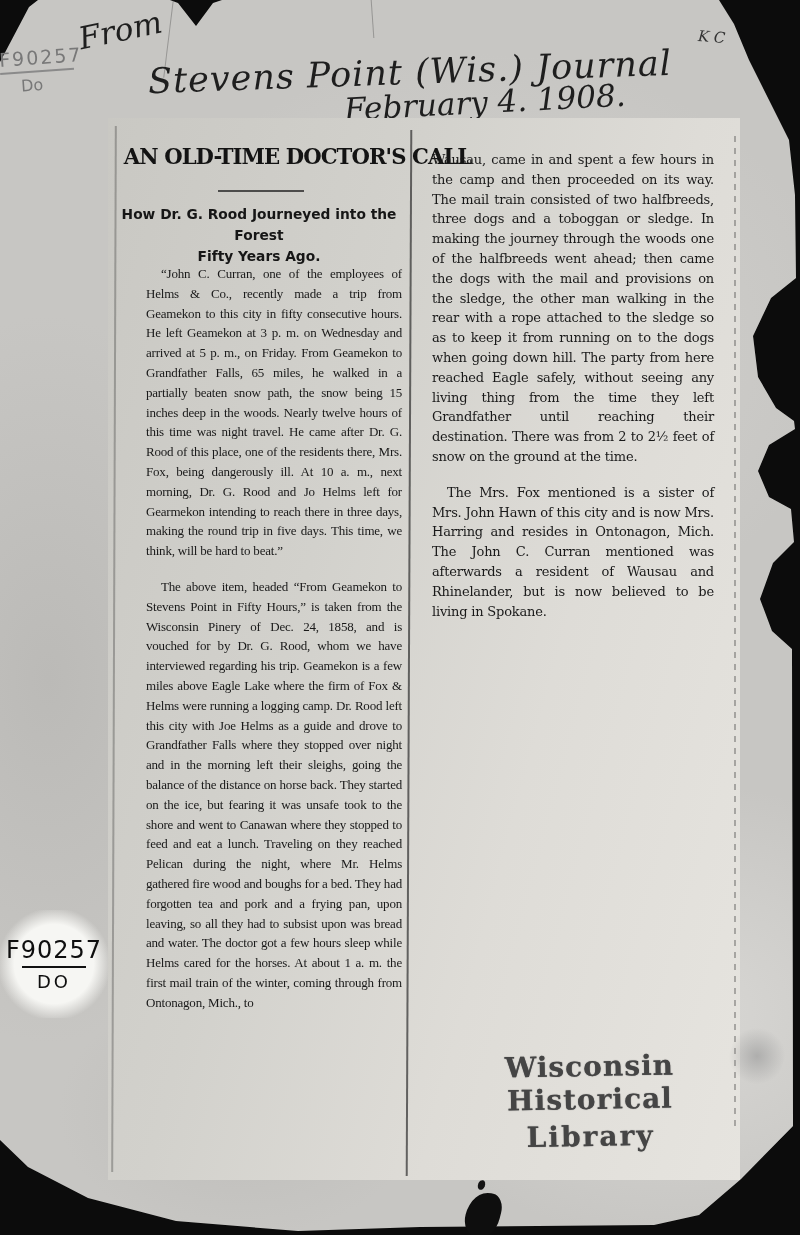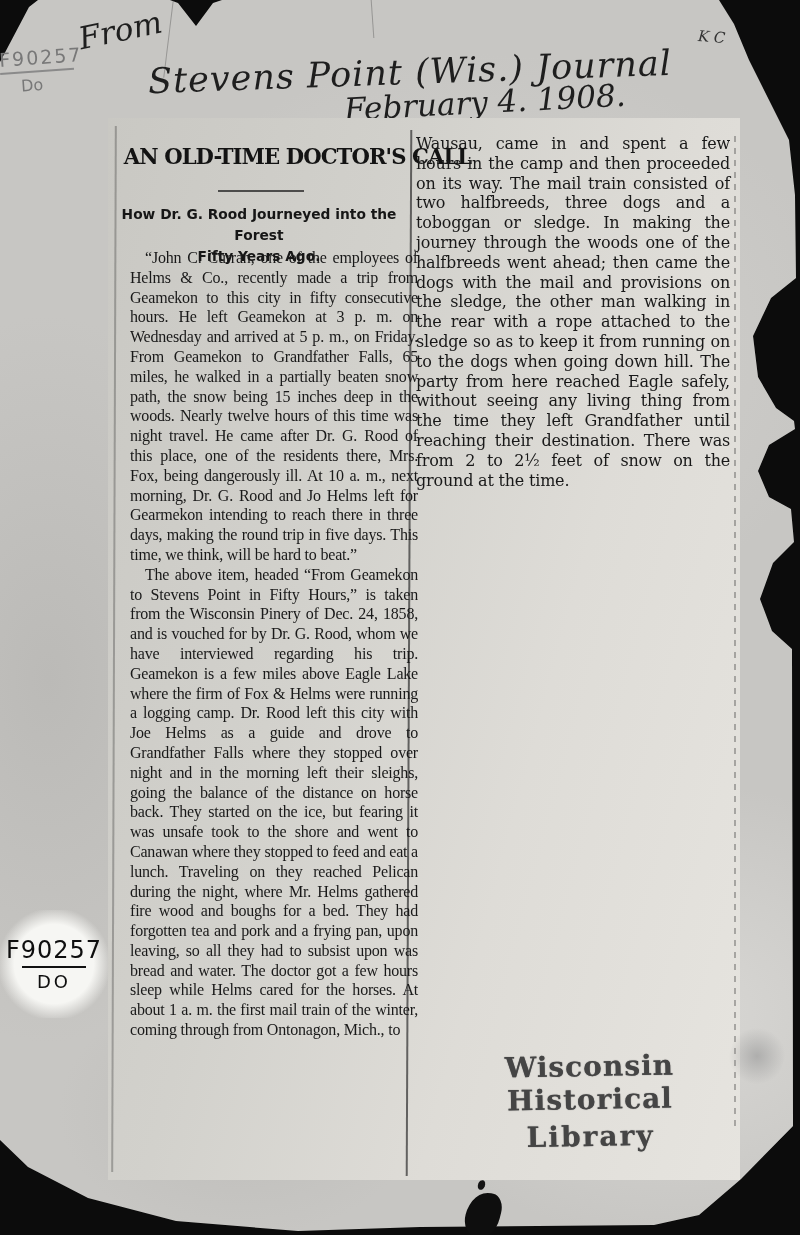--- a/index.html
+++ b/index.html
@@ -59,22 +59,22 @@
     color:#131313; transform:scaleX(.92); transform-origin:center;
   }
   .headline-divider { position:absolute; left:110px; top:72px; width:86px;
     border-top:2px solid #2c2c2c; opacity:.8; }
   .subhead {
     position:absolute; left:6px; top:86px; width:290px; text-align:center;
     font-family:"DejaVu Sans", sans-serif; font-weight:bold; font-size:14.5px;
     line-height:21px; color:#161616; transform:scaleX(.95); transform-origin:center;
   }
   .col { position:absolute; color:#191919; }
-  .col p { margin:0; text-align:justify; text-indent:15px;
-           font-size:16px; line-height:19.8px; letter-spacing:-0.2px; hyphens:auto; }
+  .col p { margin:16px; text-align:justify; text-indent:15px;
+           font-size:13px; line-height:19.8px; letter-spacing:-0.2px; hyphens:auto; }
   .col1 { left:22px; top:130px; width:288px;font-family:Liberation Serif, serif; }
   .col2 { left:308px; top:16px;  width:314px; }
   .col2 p:first-child { text-indent:0; }
 
   .stamp {
     position:absolute; left:336px; top:932px; width:292px; text-align:center;
     font-weight:bold; color:#454545; transform:rotate(-1deg);
     text-shadow:0 0 1px #666;
   }
   .stamp .s1 { font-size:28px; letter-spacing:1px; word-spacing:14px; }
@@ -129,20 +129,21 @@
       <div>How Dr. G. Rood Journeyed into the Forest</div>
       <div>Fifty Years Ago.</div>
     </div>
 
     <div class="col col1">
         <p>“John C. Curran, one of the employees of Helms &amp; Co., recently made a trip from Geamekon to this city in fifty consecutive hours. He left Geamekon at 3 p. m. on Wednesday and arrived at 5 p. m., on Friday. From Geamekon to Grandfather Falls, 65 miles, he walked in a partially beaten snow path, the snow being 15 inches deep in the woods. Nearly twelve hours of this time was night travel. He came after Dr. G. Rood of this place, one of the residents there, Mrs. Fox, being dangerously ill. At 10 a. m., next morning, Dr. G. Rood and Jo Helms left for Gearmekon intending to reach there in three days, making the round trip in five days. This time, we think, will be hard to beat.”</p>
         <p>The above item, headed “From Geamekon to Stevens Point in Fifty Hours,” is taken from the Wisconsin Pinery of Dec. 24, 1858, and is vouched for by Dr. G. Rood, whom we have interviewed regarding his trip. Geamekon is a few miles above Eagle Lake where the firm of Fox &amp; Helms were running a logging camp. Dr. Rood left this city with Joe Helms as a guide and drove to Grandfather Falls where they stopped over night and in the morning left their sleighs, going the balance of the distance on horse back. They started on the ice, but fearing it was unsafe took to the shore and went to Canawan where they stopped to feed and eat a lunch. Traveling on they reached Pelican during the night, where Mr. Helms gathered fire wood and boughs for a bed. They had forgotten tea and pork and a frying pan, upon leaving, so all they had to subsist upon was bread and water. The doctor got a few hours sleep while Helms cared for the horses. At about 1 a. m. the first mail train of the winter, coming through from Ontonagon, Mich., to</p>
       </div>
     <div class="col col2">
         <p>Wausau, came in and spent a few hours in the camp and then proceeded on its way. The mail train consisted of two halfbreeds, three dogs and a toboggan or sledge. In making the journey through the woods one of the halfbreeds went ahead; then came the dogs with the mail and provisions on the sledge, the other man walking in the rear with a rope attached to the sledge so as to keep it from running on to the dogs when going down hill. The party from here reached Eagle safely, without seeing any living thing from the time they left Grandfather until reaching their destination. There was from 2 to 2½ feet of snow on the ground at the time.</p>
+        <p>The Mrs. Fox mentioned is a sister of Mrs. John Hawn of this city and is now Mrs. Harring and resides in Ontonagon, Mich. The John C. Curran mentioned was afterwards a resident of Wausau and Rhinelander, but is now believed to be living in Spokane.</p>
       </div>
 
     <div class="stamp">
       <div class="s1">Wisconsin Historical</div>
       <div class="s2">Library</div>
     </div>
   </div>
 
   <div class="sticker">
     <div class="num">F90257</div>

